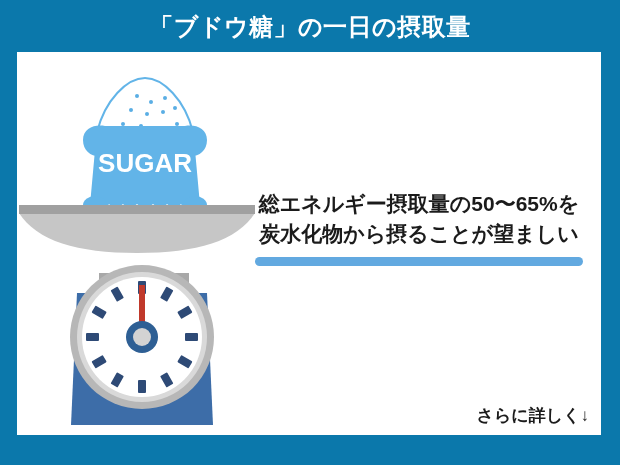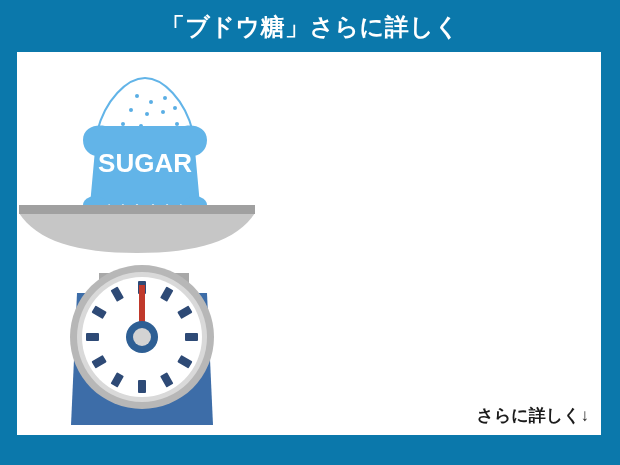--- a/index.html
+++ b/index.html
@@ -92,21 +92,21 @@
     font-size: 17px;
     font-weight: bold;
     white-space: nowrap;
   }
 </style>
 </head>
 <body>
 
 <div id="slide">
 
-  <div id="title">「ブドウ糖」さらに詳しく</div>
+  <div id="title">「ブドウ糖」の一日の摂取量</div>
 
   <div id="panel">
 
     <div id="bag">
       <svg width="140" height="150" viewBox="0 0 140 150" xmlns="http://www.w3.org/2000/svg">
 
         <path d="M22 66 C30 34 52 12 70 12 C88 12 110 34 118 66 Z" fill="#ffffff" stroke="#62b4e8" stroke-width="2"></path>
 
         <g fill="#5aaee4">
           <circle cx="62" cy="30" r="2"></circle>
@@ -191,17 +191,22 @@
             </g>
         </g>
 
         <rect x="122" y="88" width="6" height="55" fill="#c0392b"></rect>
 
         <circle cx="125" cy="140" r="16" fill="#2e5f94"></circle>
         <circle cx="125" cy="140" r="9" fill="#d3d3d3"></circle>
       </svg>
     </div>
 
+    <div id="message">
+      <div class="msg-line">総エネルギー摂取量の50〜65%を</div>
+      <div class="msg-line">炭水化物から摂ることが望ましい</div>
+      <div id="underline"></div>
+    </div>
 
     <div id="more">さらに詳しく↓</div>
 
   </div>
 </div>
 
 </body></html>

